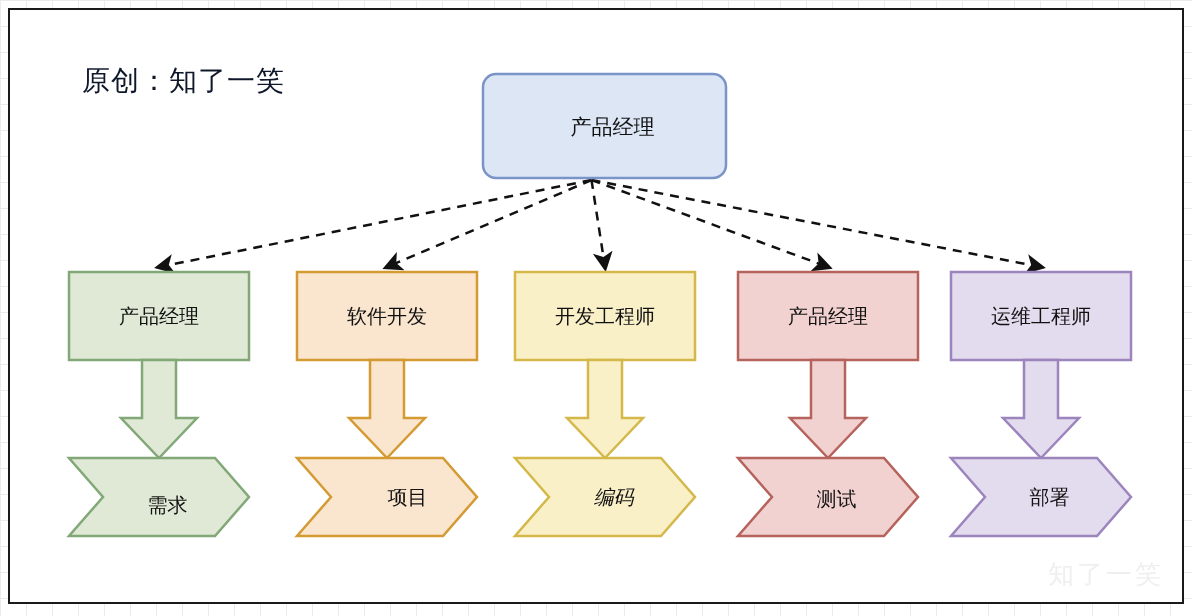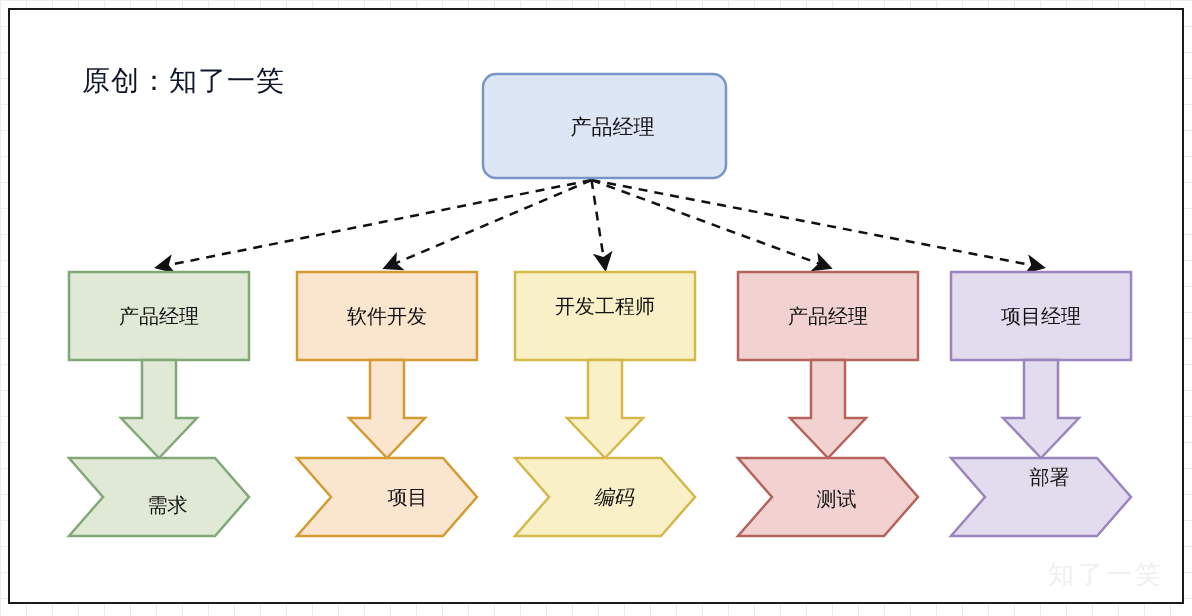--- a/index.html
+++ b/index.html
@@ -110,23 +110,23 @@
           <polygon points="941,448 1087,448 1121,487 1087,526 941,526 975,487" fill="#e3dcee" stroke="#9c84bd" stroke-width="2.5" stroke-linejoin="miter"></polygon>
         </g>
     </svg>
 
     <div id="labels">
         <div class="node-label root-label" style="left: 481px; top: 64px; width: 243px; height: 104px;">产品经理</div>
         <div class="node-label" style="left: 59px; top: 262px; width: 180px; height: 88px;">产品经理</div>
         <div class="node-label" style="left: 76px; top: 448px; width: 163px; height: 94px;">需求</div>
         <div class="node-label" style="left: 287px; top: 262px; width: 180px; height: 88px;">软件开发</div>
         <div class="node-label" style="left: 316px; top: 448px; width: 163px; height: 78px;">项目</div>
-        <div class="node-label" style="left: 505px; top: 244px; width: 180px; height: 104px;">开发工程师</div>
+        <div class="node-label" style="left: 505px; top: 254px; width: 180px; height: 104px;">开发工程师</div>
         <div class="node-label" style="left: 522px; top: 448px; width: 163px; height: 78px; font-style: italic;">编码</div>
         <div class="node-label" style="left: 728px; top: 262px; width: 180px; height: 88px;">产品经理</div>
         <div class="node-label" style="left: 745px; top: 448px; width: 163px; height: 82px;">测试</div>
-        <div class="node-label" style="left: 941px; top: 262px; width: 180px; height: 88px;">项目经理</div>
-        <div class="node-label" style="left: 958px; top: 428px; width: 163px; height: 78px;">部署</div>
+        <div class="node-label" style="left: 941px; top: 262px; width: 180px; height: 88px;">运维工程师</div>
+        <div class="node-label" style="left: 958px; top: 448px; width: 163px; height: 78px;">部署</div>
       </div>
 
     <div class="watermark-br">知了一笑</div>
   </div>
 </div>
 
 </body></html>

